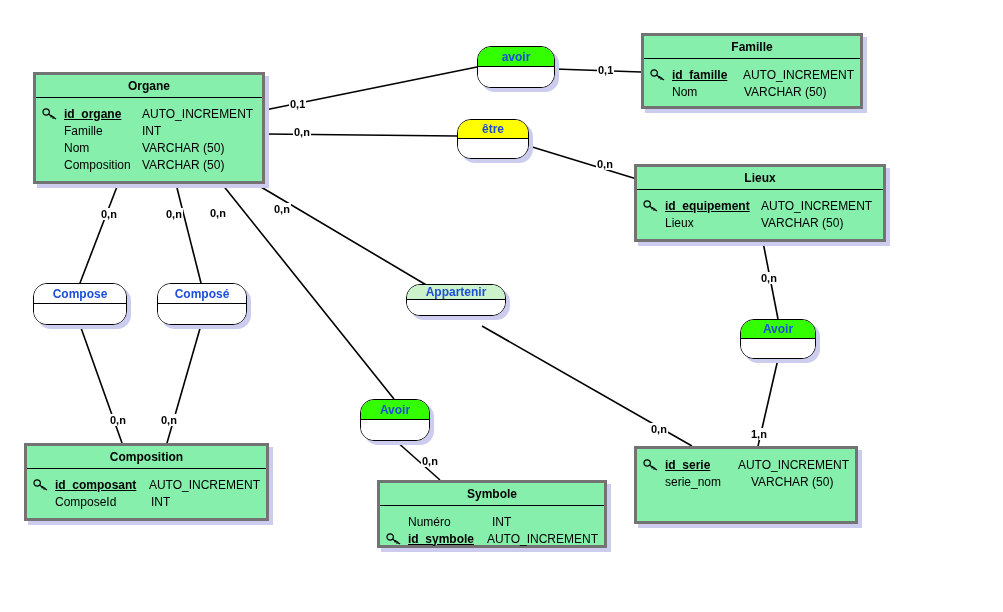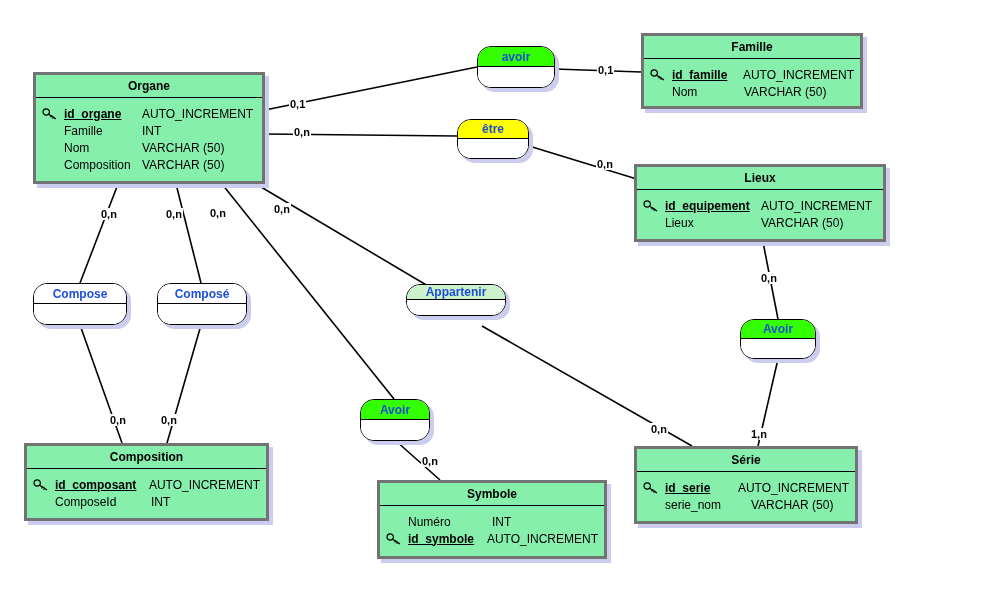--- a/index.html
+++ b/index.html
@@ -241,21 +241,21 @@
         <span class="attr-type">AUTO_INCREMENT</span>
       </div>
       <div class="attr-row">
         <span class="key-cell"></span>
         <span class="attr-name" style="width:96px">ComposeId</span>
         <span class="attr-type">INT</span>
       </div>
     </div>
   </div>
 
-  <div class="entity" style="left:377px; top:480px; width:230px; height:79px;">
+  <div class="entity" style="left:377px; top:480px; width:230px; height:68px;">
     <div class="entity-title">Symbole</div>
     <div class="entity-body">
       <div class="attr-row">
         <span class="key-cell"></span>
         <span class="attr-name" style="width:84px">Numéro</span>
         <span class="attr-type">INT</span>
       </div>
       <div class="attr-row">
         <span class="key-cell">
           <svg width="16" height="12" viewBox="0 0 16 12">
@@ -267,21 +267,20 @@
               </g>
             </svg>
         </span>
         <span class="attr-name pk" style="width:84px">id_symbole</span>
         <span class="attr-type">AUTO_INCREMENT</span>
       </div>
     </div>
   </div>
 
   <div class="entity" style="left:634px; top:446px; width:224px; height:78px;">
-    <div class="entity-title">Série</div>
     <div class="entity-body">
       <div class="attr-row">
         <span class="key-cell">
           <svg width="16" height="12" viewBox="0 0 16 12">
               <g stroke="#000" stroke-width="1.2" fill="none">
                 <circle cx="4.2" cy="4" r="3.2"></circle>
                 <line x1="6.6" y1="6.2" x2="14" y2="11"></line>
                 <line x1="10" y1="7.2" x2="8.6" y2="9.4"></line>
                 <line x1="12" y1="8.6" x2="10.6" y2="10.6"></line>
               </g>

